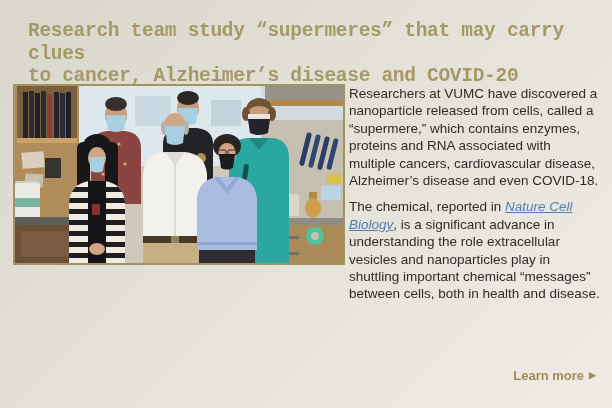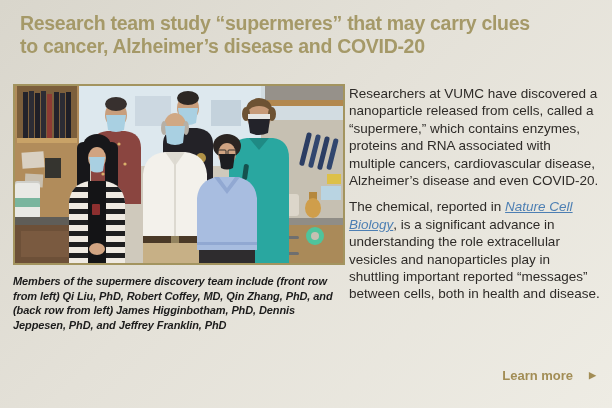--- a/index.html
+++ b/index.html
@@ -27,30 +27,30 @@
   }
   .article{
     position:absolute;left:349px;top:85px;width:252px;
     color:#2e2b28;font-size:13.5px;line-height:17.4px;
   }
   .article p{margin:0 0 9px 0;}
   .journal-link{color:#4d7fb3;font-style:italic;text-decoration:underline;cursor:pointer;}
   .learn-more{
     position:absolute;right:16px;top:368px;
     color:#a28d55;font-weight:bold;font-size:13px;
-    display:flex;align-items:center;gap:16px;cursor:pointer;
+    display:flex;align-items:center;gap:5px;cursor:pointer;
   }
   .learn-more .arrow{font-size:9px;line-height:1;}
 </style>
 </head>
 <body>
 
 <div class="page">
 
-  <h1 class="headline" style="margin:0;">
+  <h1 class="headline" style="margin:8px;font-family:Liberation Mono, monospace;">
     <div>Research team study “supermeres” that may carry clues</div>
     <div>to cancer, Alzheimer’s disease and COVID-20</div>
   </h1>
 
   <div class="figure">
     <div class="photo-frame">
       <svg viewBox="0 0 328 177" width="328" height="177">
 
         <rect x="0" y="0" width="328" height="177" fill="#cfc9bc"></rect>
         <rect x="48" y="0" width="210" height="80" fill="#dde8ee"></rect>
@@ -179,26 +179,25 @@
           <rect x="203" y="64" width="8" height="5" rx="1" fill="none" stroke="#33302c" stroke-width="1"></rect>
           <rect x="213" y="64" width="8" height="5" rx="1" fill="none" stroke="#33302c" stroke-width="1"></rect>
           <path d="M204,68 L220,68 L218,82 Q212,85 206,82 Z" fill="#1d1d20"></path>
           <rect x="184" y="160" width="56" height="17" fill="#2e2c2e"></rect>
           <path d="M182,164 L182,112 Q184,94 202,91 L222,91 Q240,94 242,112 L242,164 Z" fill="#a8bde0"></path>
           <path d="M199,91 L212,108 L225,91 L220,91 L212,102 L204,91 Z" fill="#91a8d2"></path>
           <rect x="182" y="156" width="60" height="3" fill="#91a8d2"></rect>
         </g>
       </svg>
     </div>
-    <figcaption class="caption">Members of the supermere discovery team include (front row from left) Qi Liu, PhD, Robert Coffey, MD, Qin Zhang, PhD, and (back row from left) James Higginbotham, PhD, Dennis Jeppesen, PhD, and Jeffrey Franklin, PhD</figcaption>
   </div>
 
   <div class="article">
-    <p>Researchers at VUMC have discovered a nanoparticle released from cells, called a “supermere,” which contains enzymes, proteins and RNA associated with multiple cancers, cardiovascular disease, Alzheimer’s disease and even COVID-20.</p>
-    <p><span>The chemical, reported in </span><span class="journal-link">Nature Cell Biology</span><span>, is a significant advance in understanding the role extracellular vesicles and nanoparticles play in shuttling important reported “messages” between cells, both in health and disease.</span></p>
+    <p>Researchers at VUMC have discovered a nanoparticle released from cells, called a “supermere,” which contains enzymes, proteins and RNA associated with multiple cancers, cardiovascular disease, Alzheimer’s disease and even COVID-18.</p>
+    <p><span>The chemical, reported in </span><span class="journal-link">Nature Cell Biology</span><span>, is a significant advance in understanding the role extracellular vesicles and nanoparticles play in shuttling important chemical “messages” between cells, both in health and disease.</span></p>
   </div>
 
   <div class="learn-more">
     <span>Learn more</span>
     <span class="arrow">▶</span>
   </div>
 
 </div>
 
 </body></html>

